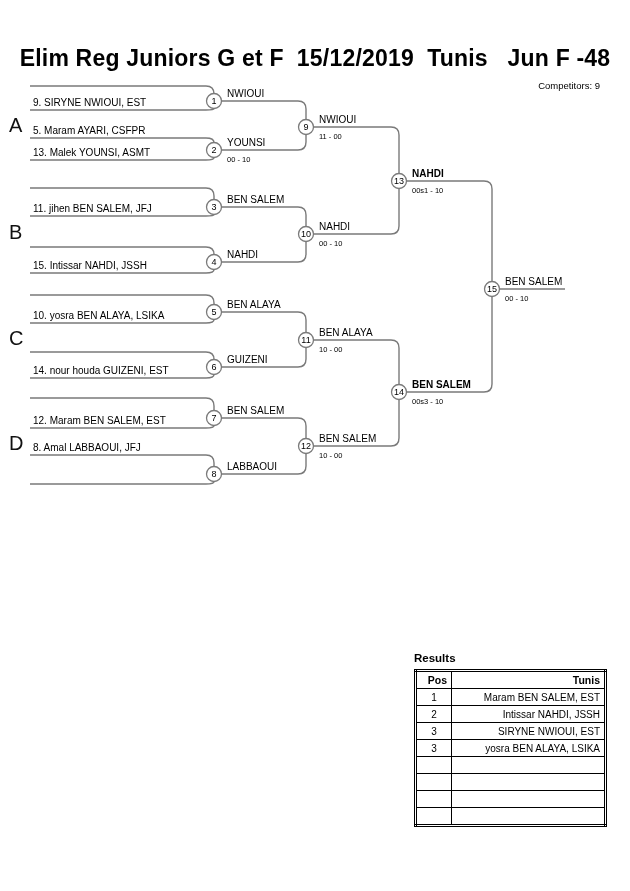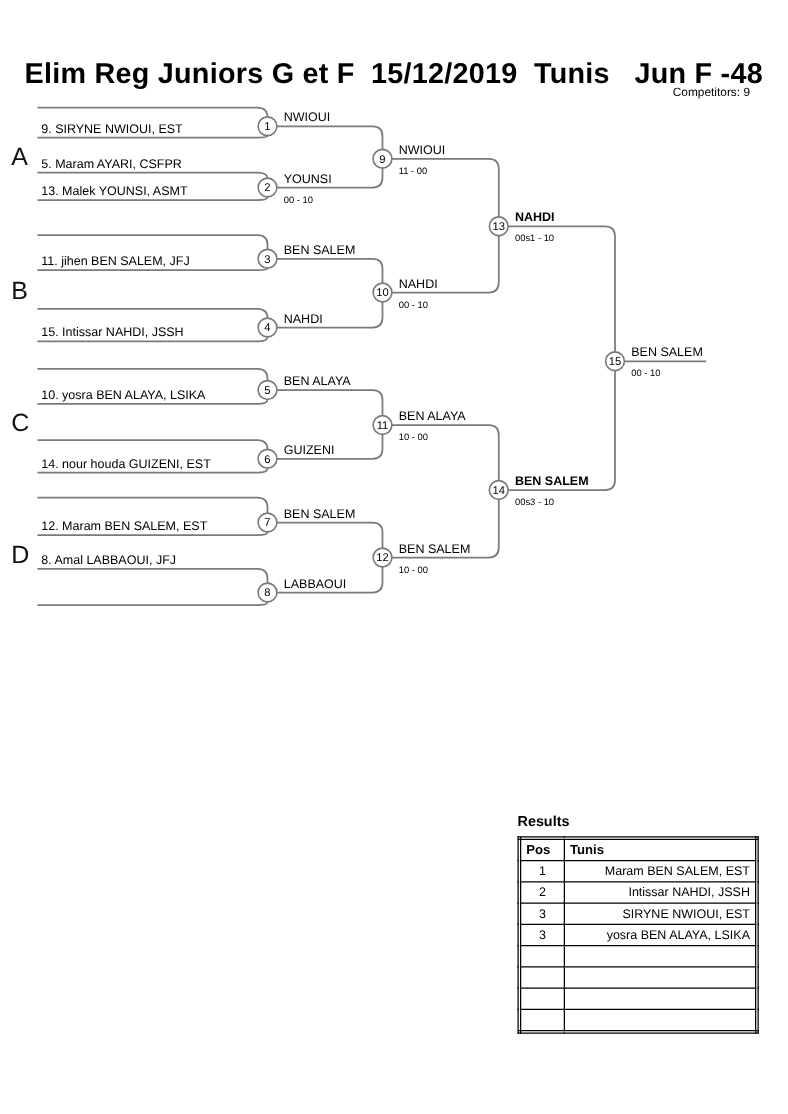--- a/index.html
+++ b/index.html
@@ -4,36 +4,36 @@
 <style>
   html,body{margin:0;padding:0;}
   body{
     width:630px;height:891px;background:#ffffff;position:relative;overflow:hidden;
     font-family:"Liberation Sans",sans-serif;color:#000;
   }
   .page-title{
     position:absolute;top:45px;left:0;right:0;text-align:center;
     font-size:23px;font-weight:bold;white-space:pre;letter-spacing:0.2px;
   }
-  .competitors{position:absolute;top:69px;right:30px;font-size:9.5px;}
+  .competitors{position:absolute;top:80px;right:30px;font-size:9.5px;}
   svg.bracket{position:absolute;left:0;top:0;}
   .ln{fill:none;stroke:#7a7a7a;stroke-width:1.4;}
   .cir{fill:#ffffff;stroke:#7a7a7a;stroke-width:1.3;}
   text{fill:#000;font-family:"Liberation Sans",sans-serif;}
   .nm{font-size:10px;}
   .wl{font-size:10px;}
   .wlb{font-size:10px;font-weight:bold;}
   .sc{font-size:7.5px;}
   .no{font-size:9px;text-anchor:middle;}
   .grp{font-size:20px;fill:#111;}
   .results{position:absolute;left:414px;top:652px;width:193px;}
   .results-title{text-align:left;font-weight:bold;font-size:11.5px;margin-bottom:5px;}
   .results table{width:100%;border-collapse:collapse;border:3px double #000;background:#fff;}
   .results th,.results td{border:1px solid #000;font-size:10px;height:14px;padding:1px 4px;}
-  .results th{font-weight:bold;text-align:left;font-size:10.5px;}
+  .results th{font-weight:bold;text-align:right;font-size:10.5px;}
   .results td.pos{width:26px;text-align:center;}
   .results td.nm{text-align:right;}
 </style>
 </head>
 <body>
 
 <div class="page-title">Elim Reg Juniors G et F  15/12/2019  Tunis   Jun F -48</div>
 <div class="competitors">Competitors: 9</div>
 
 <svg class="bracket" width="630" height="580" viewBox="0 0 630 580">

